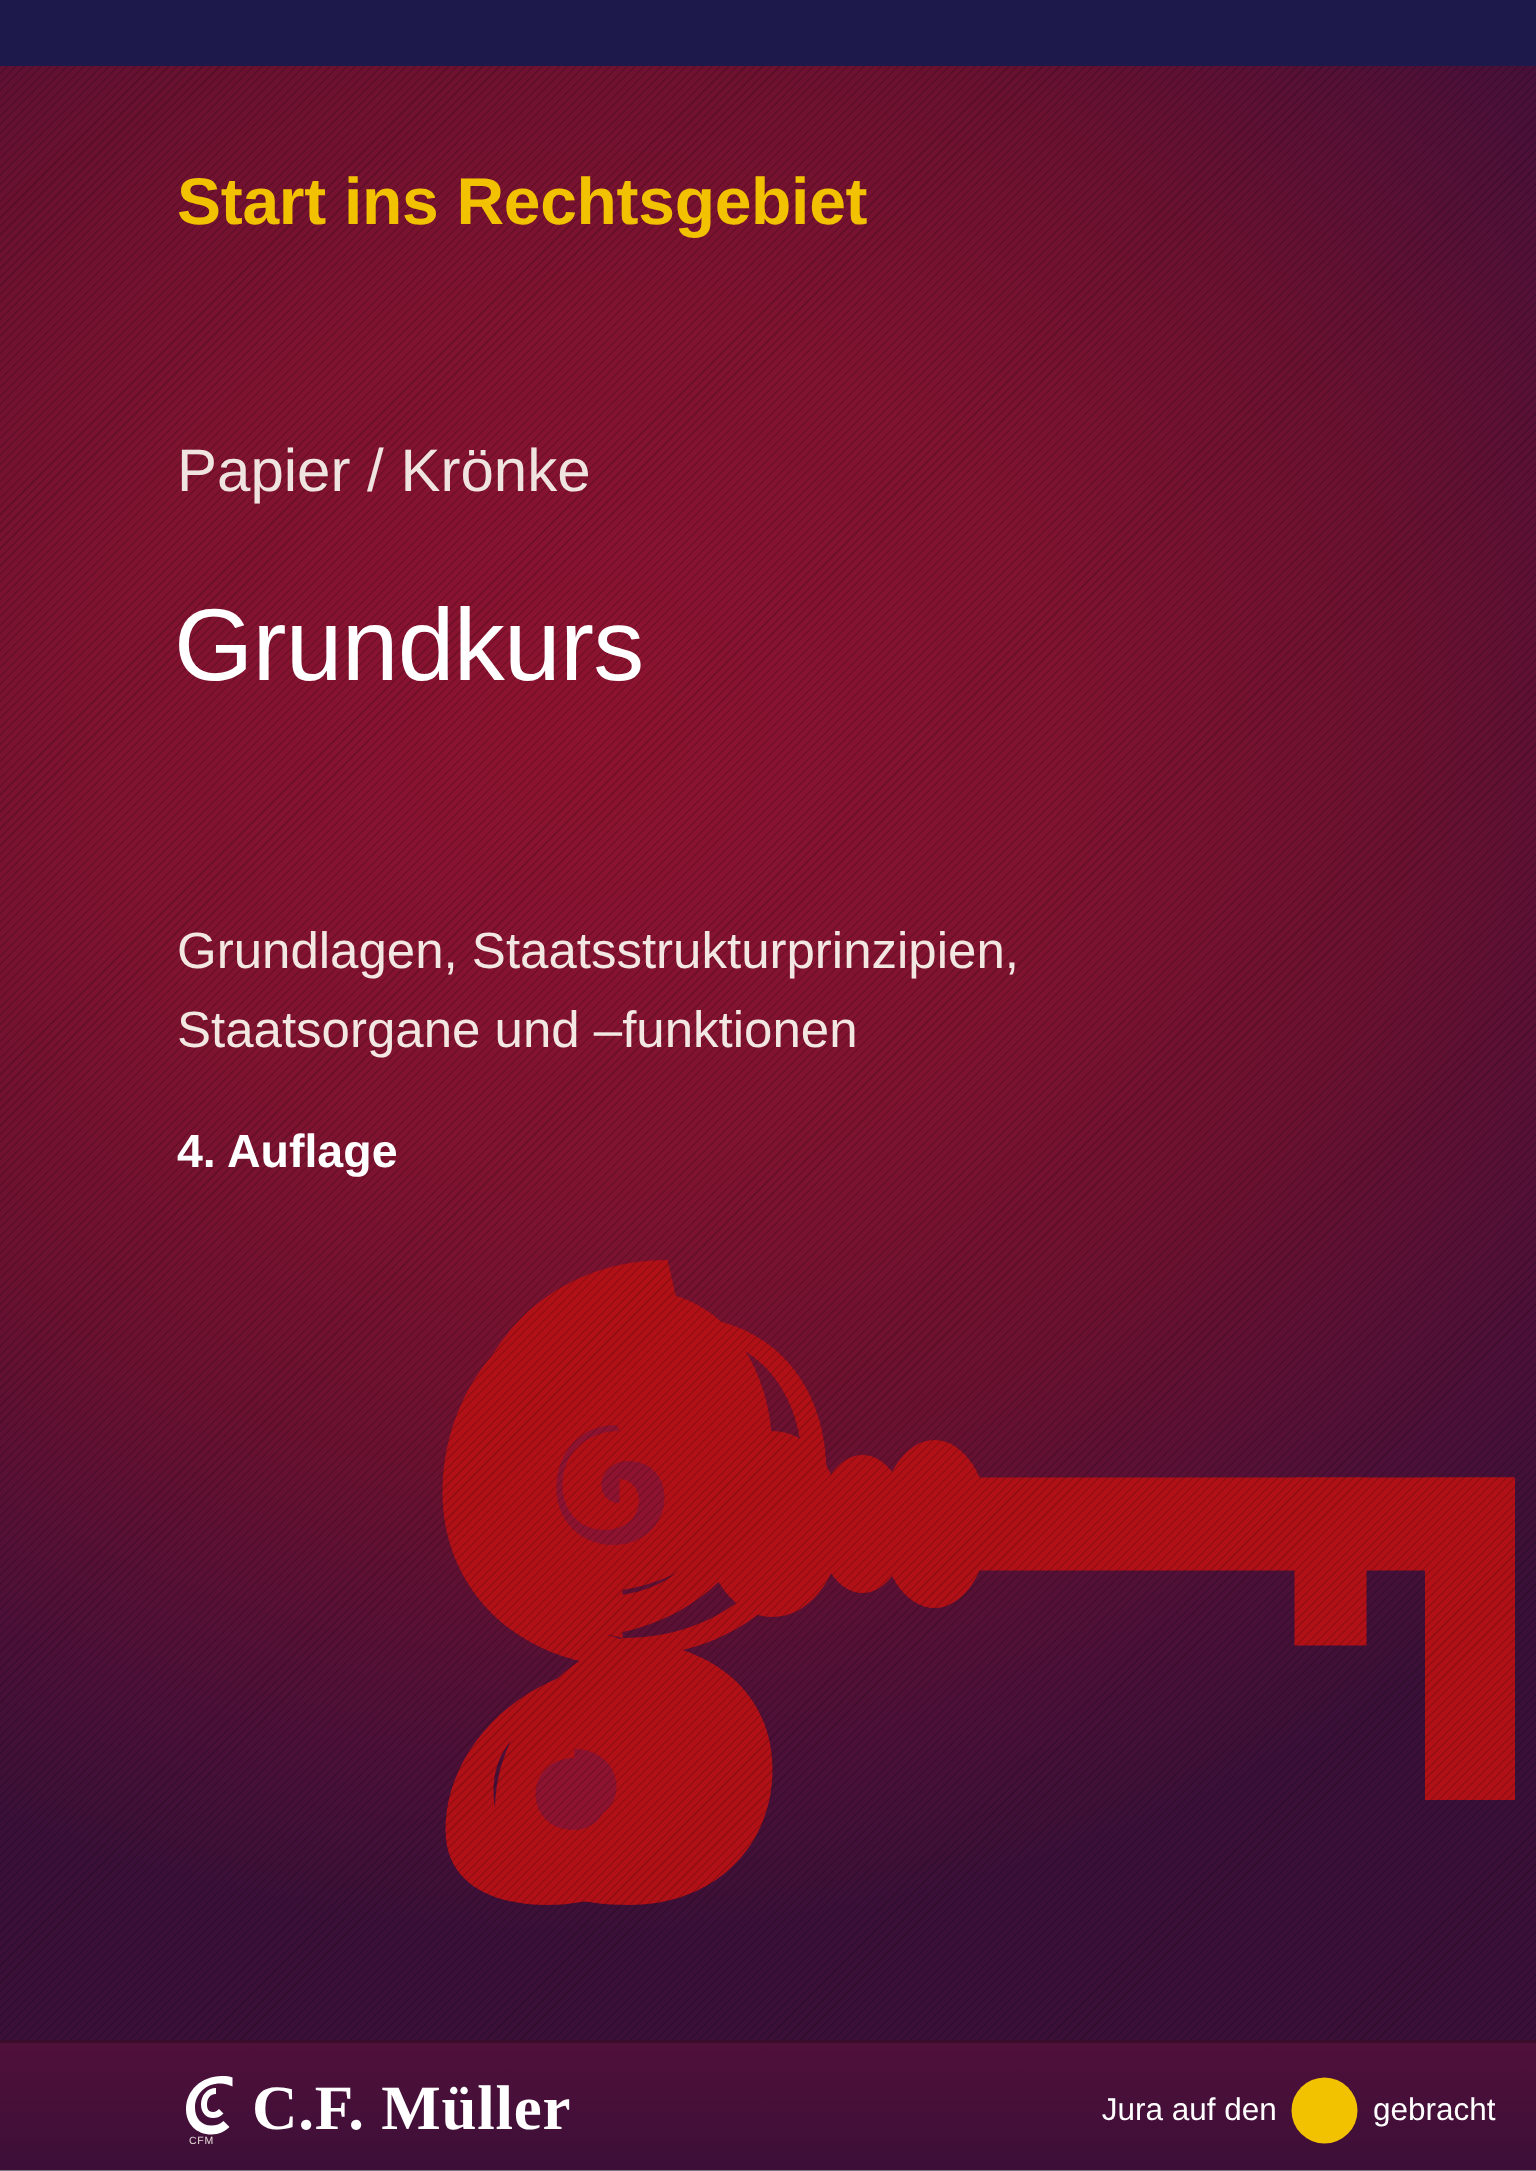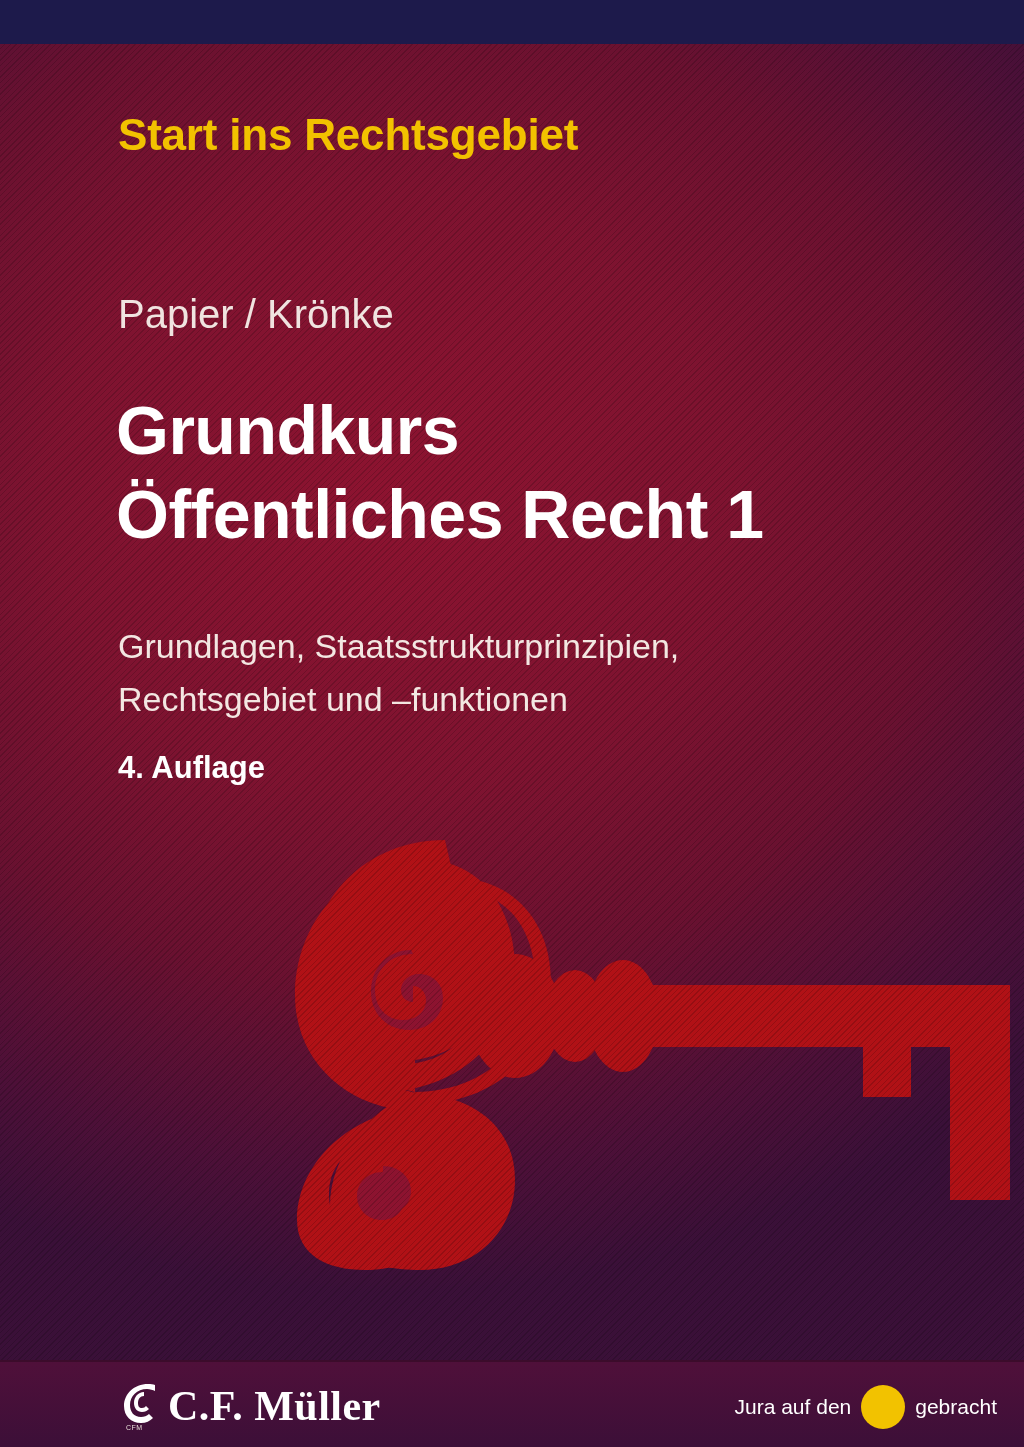--- a/index.html
+++ b/index.html
@@ -103,34 +103,33 @@
     font-size: 40px;
     color: #f0e4e0;
     font-weight: normal;
   }
   .title {
     position: absolute;
     left: 116px;
     top: 388px;
     z-index: 7;
     font-size: 68px;
-    font-weight: bold;
+    font-weight: normal;
     color: #ffffff;
     line-height: 1.24;
     letter-spacing: -0.5px;
   }
   .subtitle {
     position: absolute;
     left: 118px;
     top: 608px;
     z-index: 7;
     font-size: 34px;
     color: #f3e7e2;
     line-height: 1.55;
-    margin-top: 12px;
   }
   .edition {
     position: absolute;
     left: 118px;
     top: 750px;
     z-index: 7;
     font-size: 31px;
     font-weight: bold;
     color: #ffffff;
     text-align: right;
@@ -295,26 +294,25 @@
   <div class="top-bar"></div>
   <div class="bottom-strip"></div>
   <div class="bottom-strip-line"></div>
 
   <div class="series">Start ins Rechtsgebiet</div>
 
   <div class="authors">Papier / Krönke</div>
 
   <div class="title">
     <div>Grundkurs</div>
-    <div>Öffentliches Recht 1</div>
   </div>
 
   <div class="subtitle">
     <div>Grundlagen, Staatsstrukturprinzipien,</div>
-    <div>Rechtsgebiet und –funktionen</div>
+    <div>Staatsorgane und –funktionen</div>
   </div>
 
   <div class="edition">4. Auflage</div>
 
   <div class="publisher">
     <div class="publisher-mark">
       <svg width="42" height="46" viewBox="0 0 42 46" xmlns="http://www.w3.org/2000/svg">
         <path d="M30 4 C16 4 6 14 6 26 C6 36 13 43 23 43 C28 43 32 41 35 38 L31 34 C29 36 26 37 23 37 C16 37 12 32 12 25 C12 16 19 9 29 9 C32 9 35 10 37 11 L37 5 C35 4 33 4 30 4 Z" fill="#ffffff"></path>
         <path d="M26 12 C20 12 16 17 16 23 C16 28 19 32 24 32 C27 32 29 31 31 29 L28 26 C27 27 26 28 24 28 C21 28 20 26 20 23 C20 19 22 16 26 16 Z" fill="#ffffff"></path>
       </svg>

